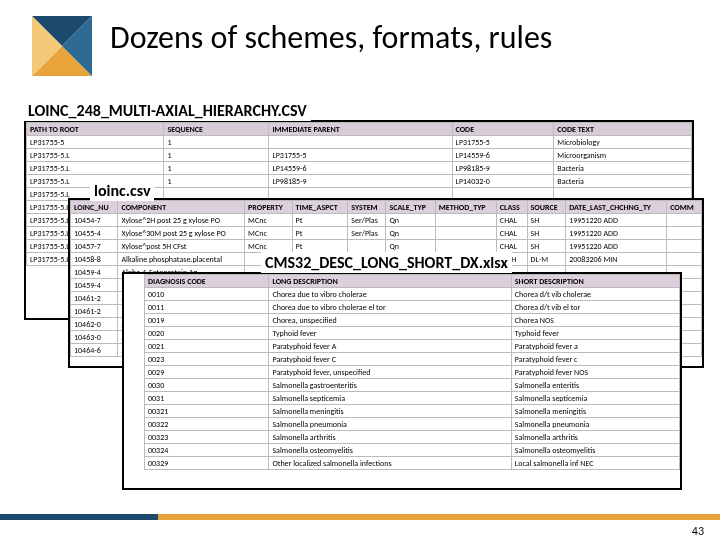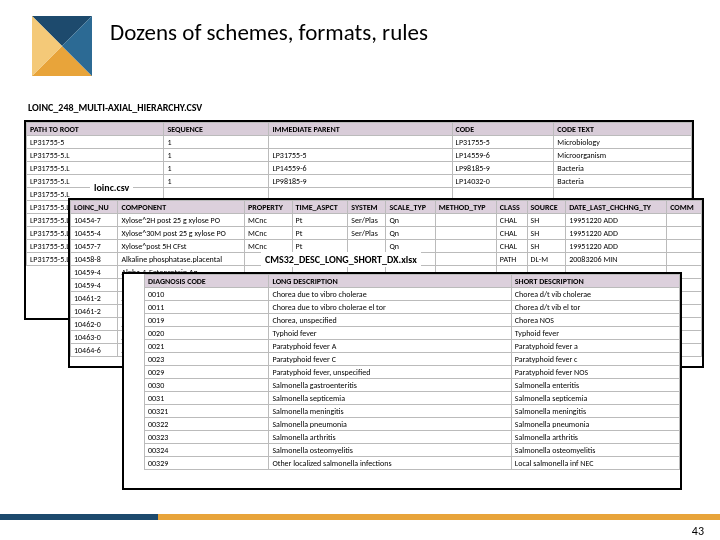--- a/index.html
+++ b/index.html
@@ -15,28 +15,28 @@
     position: absolute;
     left: 32px;
     top: 16px;
     width: 60px;
     height: 60px;
   }
   .title {
     position: absolute;
     left: 110px;
     top: 18px;
-    font-size: 23px;
+    font-size: 32px;
     font-weight: 400;
     color: #000;
   }
   .label {
     position: absolute;
     background: #fff;
-    font-size: 10px;
+    font-size: 16px;
     font-weight: 700;
     color: #000;
     padding: 1px 4px;
     z-index: 10;
   }
   .label1 { left: 24px; top: 100px; }
   .label2 { left: 90px; top: 180px; }
   .label3 { left: 261px; top: 252px; }
 
   .scr {

